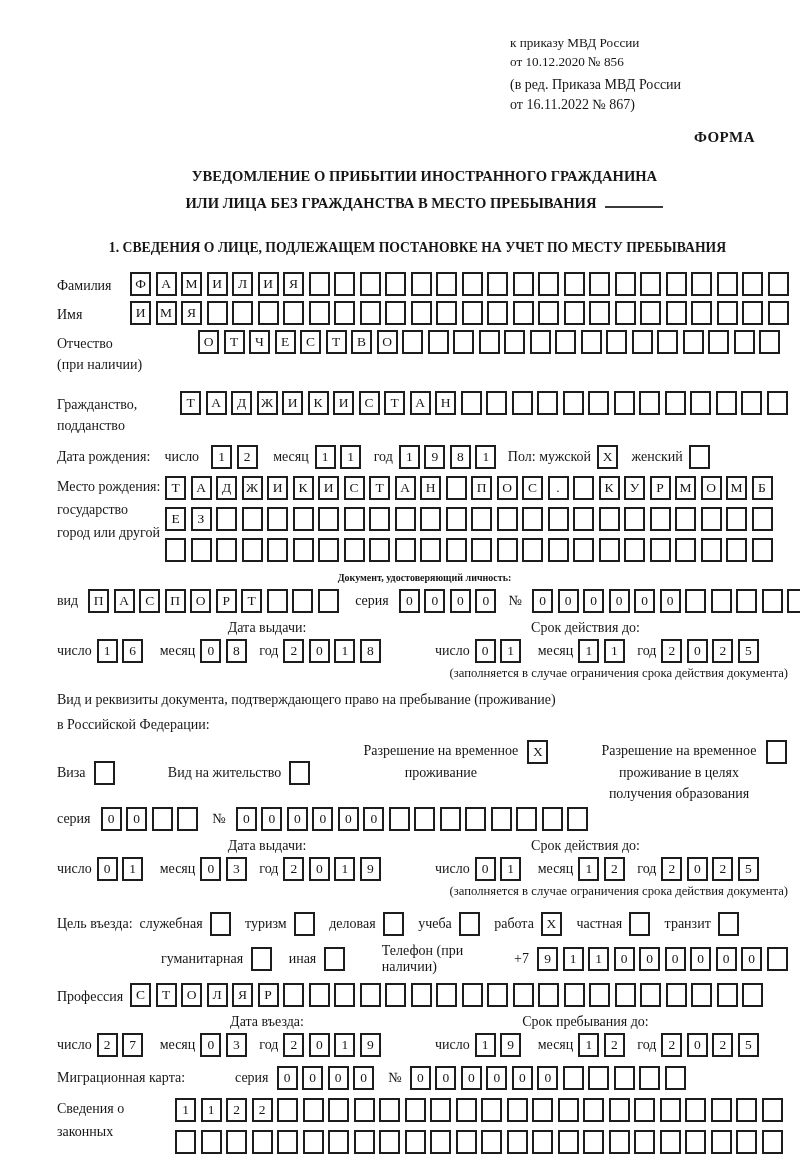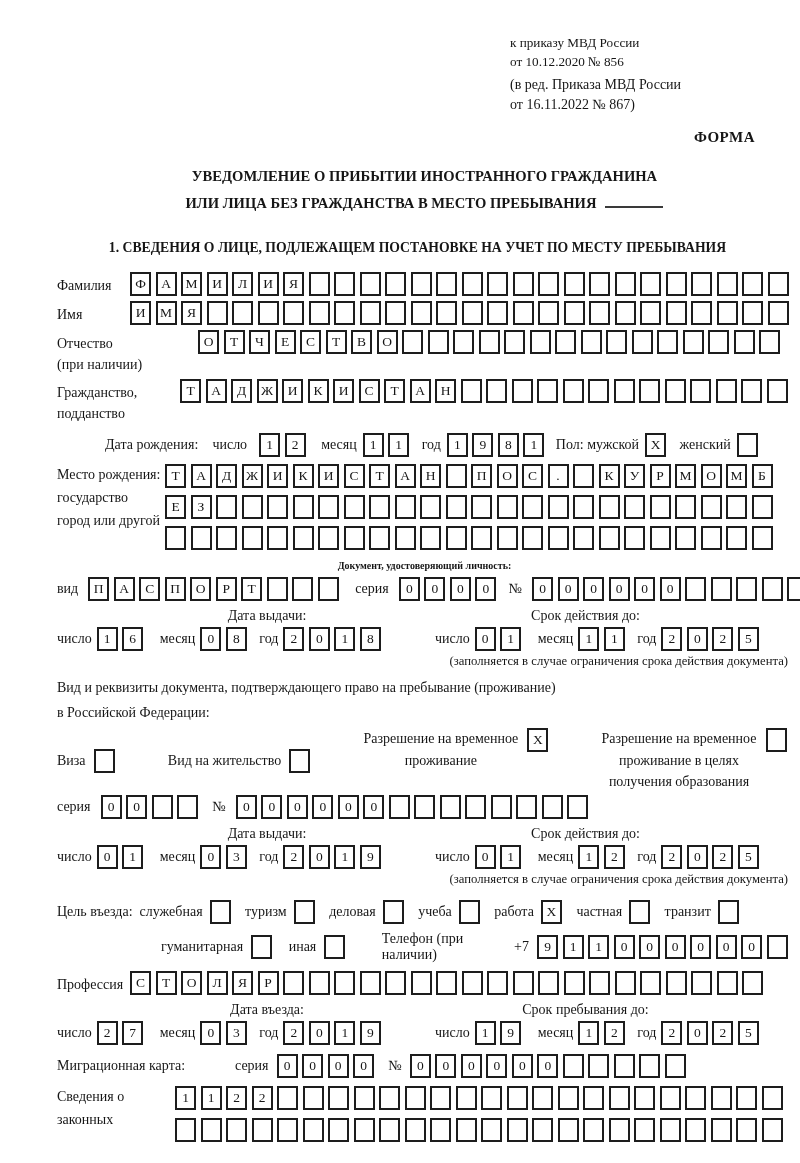--- a/index.html
+++ b/index.html
@@ -30,21 +30,21 @@
   .frow { display: flex; align-items: flex-start; }
   .lbl { font-size: 14px; line-height: 1.5; padding-top: 3px; flex: 0 0 auto; }
 
   .w-surname { width: 73px; }
   .w-name    { width: 73px; }
   .w-patr    { width: 141px; }
   .w-cit     { width: 123px; }
   .w-prof    { width: 73px; }
   .mt16 { margin-top: 16px; }
   .mt5  { margin-top: 5px; }
-  .mt4  { margin-top: 4px; }
+  .mt4  { margin-top: 16px; }
   .mt8  { margin-top: 8px; }
 
   .bd { display: flex; align-items: center; margin-top: 9px; font-size: 14px; }
   .bd .t { margin-right: 6px; }
   .bd .g { margin-left: 11px; margin-right: 6px; }
 
   .bp { display: flex; margin-top: 7px; }
   .bp .labels { width: 108px; font-size: 14px; line-height: 1.64; }
   .bp .rows .cells { margin-bottom: 7px; }
 
@@ -239,21 +239,21 @@
         <span class="cell"></span>
         <span class="cell"></span>
         <span class="cell"></span>
         <span class="cell"></span>
         <span class="cell"></span>
         <span class="cell"></span>
       </div>
   </div>
 
   <div class="bd">
-    <span class="t" style="margin-right:14px;margin-left:48px;">Дата рождения:</span>
+    <span class="t" style="margin-right:14px;">Дата рождения:</span>
     <span class="t" style="margin-right:12px;">число</span>
     <span class="cells">
         <span class="cell">1</span>
         <span class="cell">2</span>
       </span>
     <span class="g">месяц</span>
     <span class="cells">
         <span class="cell">1</span>
         <span class="cell">1</span>
       </span>

